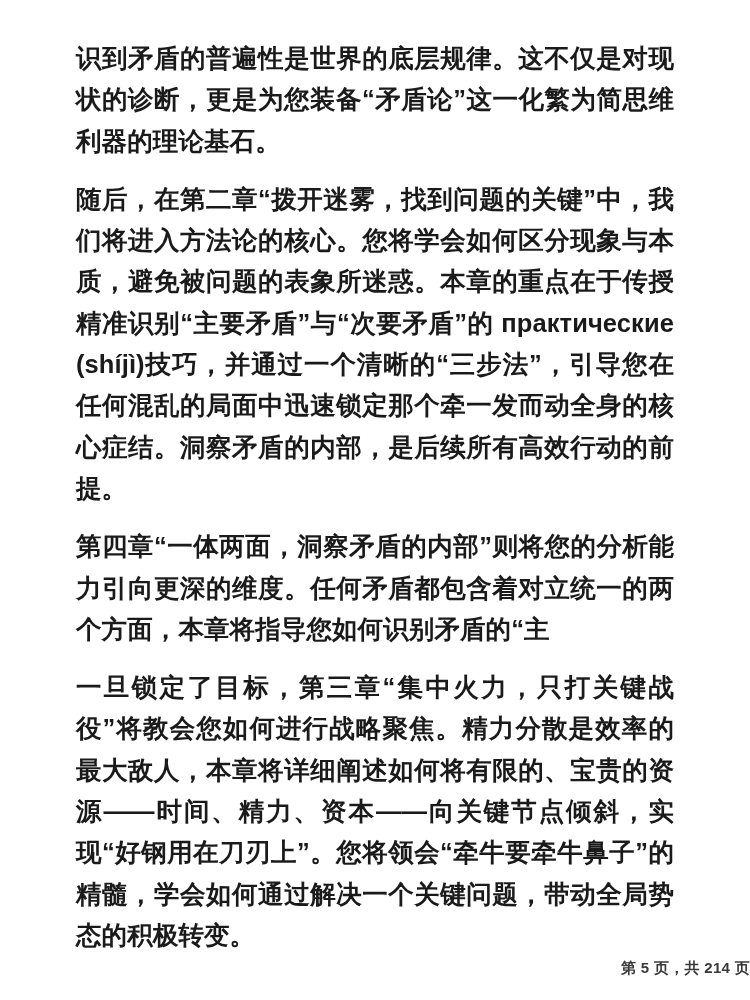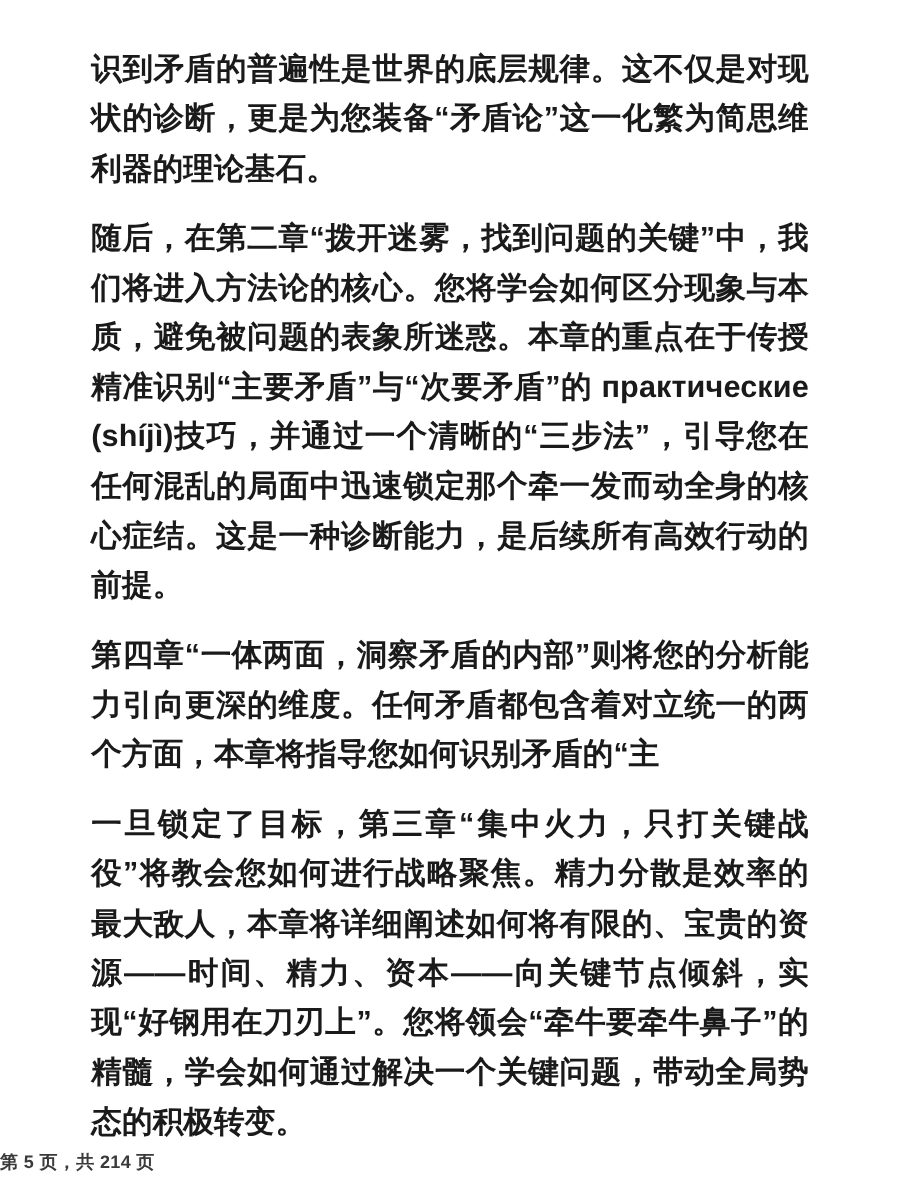--- a/index.html
+++ b/index.html
@@ -37,31 +37,31 @@
     font-weight: 600;
   }
   .para:last-child {
     margin-bottom: 0;
   }
   .footer {
     position: absolute;
     left: 0;
     right: 0;
     bottom: 22px;
-    text-align: left;
+    text-align: right;
     font-size: 15px;
     font-weight: 700;
     color: #3a3a3a;
     letter-spacing: 0.3px;
   }
 </style>
 </head>
 <body>
 
 <div class="page">
   <div class="doc-body">
     <p class="para">识到矛盾的普遍性是世界的底层规律。这不仅是对现状的诊断，更是为您装备“矛盾论”这一化繁为简思维利器的理论基石。</p>
-    <p class="para">随后，在第二章“拨开迷雾，找到问题的关键”中，我们将进入方法论的核心。您将学会如何区分现象与本质，避免被问题的表象所迷惑。本章的重点在于传授精准识别“主要矛盾”与“次要矛盾”的 практические (shíjì)技巧，并通过一个清晰的“三步法”，引导您在任何混乱的局面中迅速锁定那个牵一发而动全身的核心症结。这是一种诊断能力，是后续所有高效行动的前提。</p>
+    <p class="para">随后，在第二章“拨开迷雾，找到问题的关键”中，我们将进入方法论的核心。您将学会如何区分现象与本质，避免被问题的表象所迷惑。本章的重点在于传授精准识别“主要矛盾”与“次要矛盾”的 практические (shíjì)技巧，并通过一个清晰的“三步法”，引导您在任何混乱的局面中迅速锁定那个牵一发而动全身的核心症结。洞察矛盾的内部，是后续所有高效行动的前提。</p>
     <p class="para">第四章“一体两面，洞察矛盾的内部”则将您的分析能力引向更深的维度。任何矛盾都包含着对立统一的两个方面，本章将指导您如何识别矛盾的“主</p>
     <p class="para">一旦锁定了目标，第三章“集中火力，只打关键战役”将教会您如何进行战略聚焦。精力分散是效率的最大敌人，本章将详细阐述如何将有限的、宝贵的资源——时间、精力、资本——向关键节点倾斜，实现“好钢用在刀刃上”。您将领会“牵牛要牵牛鼻子”的精髓，学会如何通过解决一个关键问题，带动全局势态的积极转变。</p>
   </div>
   <div class="footer">第 5 页，共 214 页</div>
 </div>
 
 </body></html>

